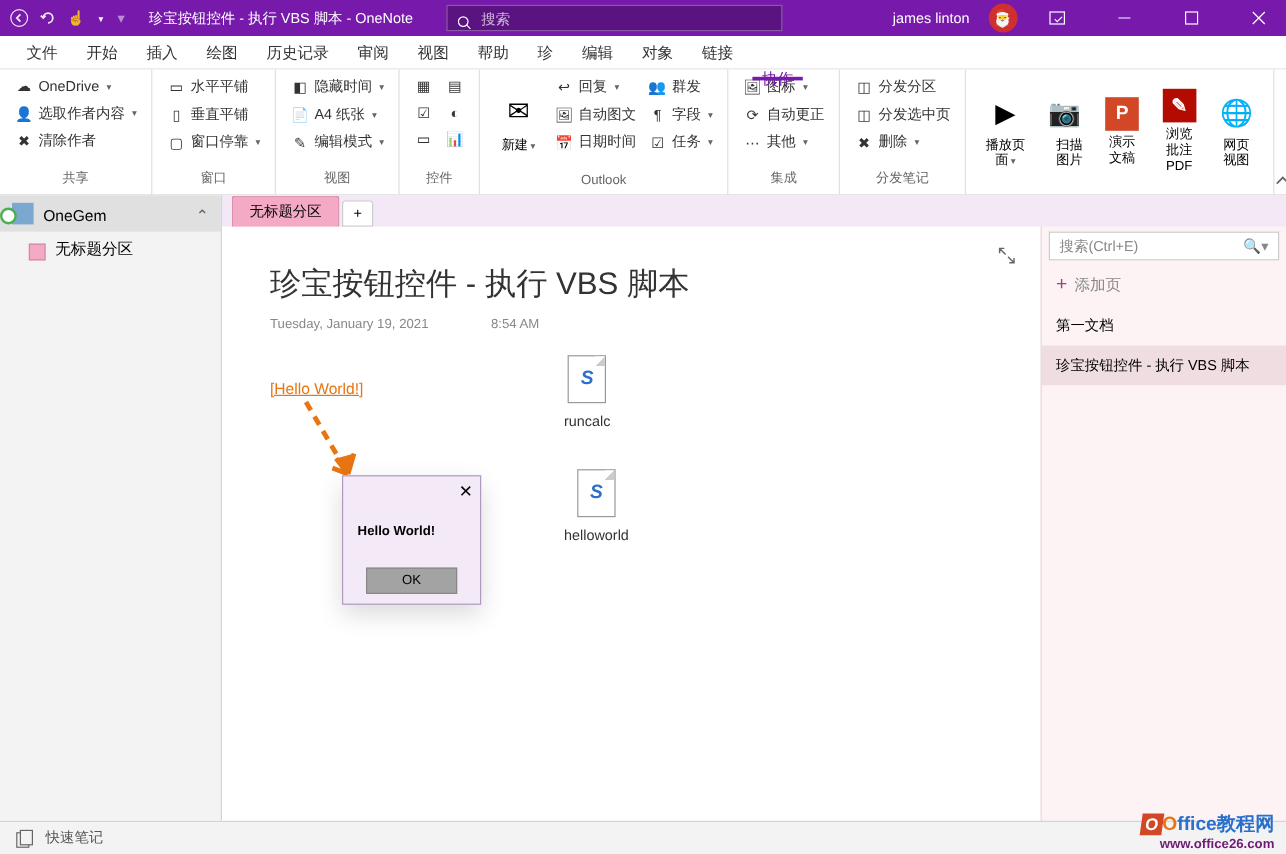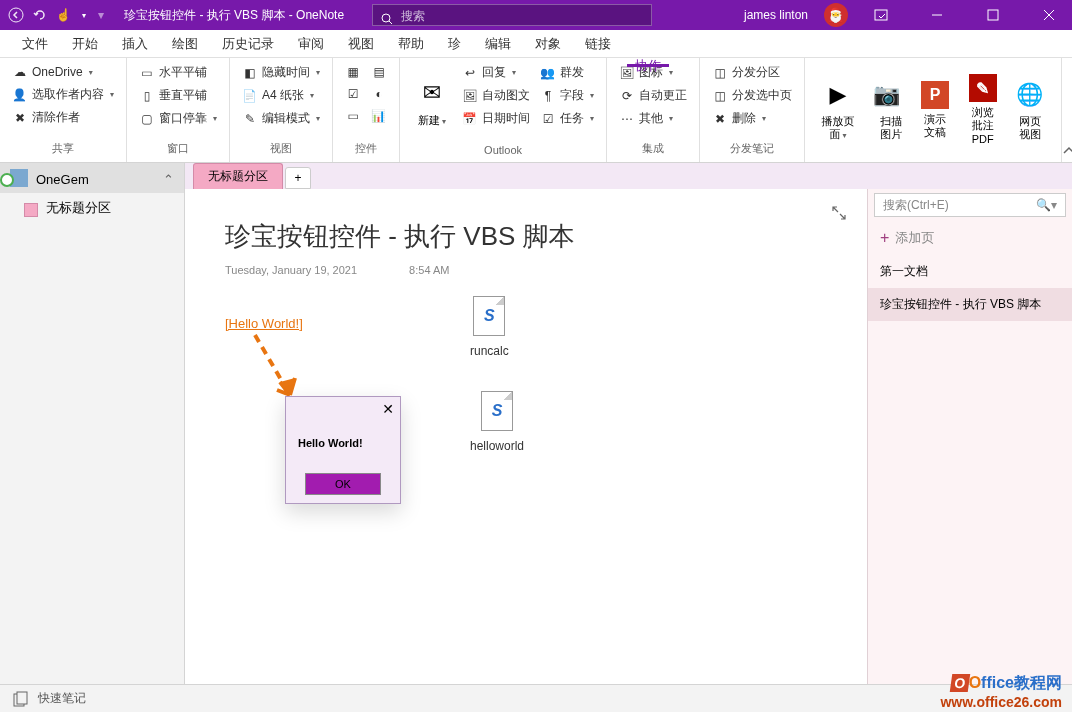--- a/index.html
+++ b/index.html
@@ -66,36 +66,36 @@
     .script-s { position: absolute; top: 50%; left: 50%; transform: translate(-50%, -50%); font-size: 16px; font-style: italic; font-weight: bold; color: #2a6fc9; }
     .script-label { font-size: 12px; color: #333; }
     
     .arrow { position: absolute; top: 150px; left: 30px; }
     
     .msgbox { position: absolute; top: 223px; left: 60px; width: 116px; background: #f4eaf7; border: 1px solid #b099c0; box-shadow: 0 8px 20px rgba(0,0,0,0.15); }
     .msgbox-header { height: 20px; display: flex; justify-content: flex-end; padding: 4px 6px; }
     .msgbox-close { cursor: pointer; font-size: 14px; }
     .msgbox-body { padding: 20px 12px 16px; font-size: 11px; font-weight: bold; }
     .msgbox-footer { padding: 8px; display: flex; justify-content: center; }
-    .msgbox-ok { width: 76px; height: 22px; background: #a21caf; border: 1px solid #888; font-size: 11px; cursor: pointer; }
+    .msgbox-ok { width: 76px; height: 22px; background: #a3a3a3; border: 1px solid #888; font-size: 11px; cursor: pointer; }
     
     .pages-panel { width: 205px; background: #fdf3f5; border-left: 1px solid #e0d0d5; }
     .pages-search { margin: 4px 6px; height: 24px; border: 1px solid #ccc; background: #fff; display: flex; align-items: center; padding: 0 8px; color: #888; font-size: 12px; justify-content: space-between; }
     .add-page { display: flex; align-items: center; gap: 6px; padding: 8px 12px; color: #888; font-size: 13px; cursor: pointer; }
     .add-page-plus { color: #a04080; font-size: 16px; }
     .page-entry { padding: 8px 12px; font-size: 12px; cursor: pointer; }
     .page-entry.active { background: #f0dde2; }
     
     
     .statusbar { height: 28px; background: #f3f3f3; border-top: 1px solid #d4d4d4; display: flex; align-items: center; padding: 0 12px; gap: 8px; font-size: 12px; color: #555; position: relative; }
     .watermark { position: absolute; right: 10px; bottom: 2px; display: flex; flex-direction: column; align-items: flex-end; }
     .wm-title { font-size: 16px; font-weight: bold; }
     .wm-o { color: #e87511; }
     .wm-rest { color: #2a6fc9; }
-    .wm-url { font-size: 14px; color: #c2410c; font-weight: bold; }
+    .wm-url { font-size: 11px; color: #701a75; font-weight: bold; }
     
     .caret { font-size: 8px; color: #666; margin-left: 2px; }
     
     svg { display: block; }
   </style>
 </head>
 <body>
 
 <div class="titlebar">
   <div class="titlebar-left">

